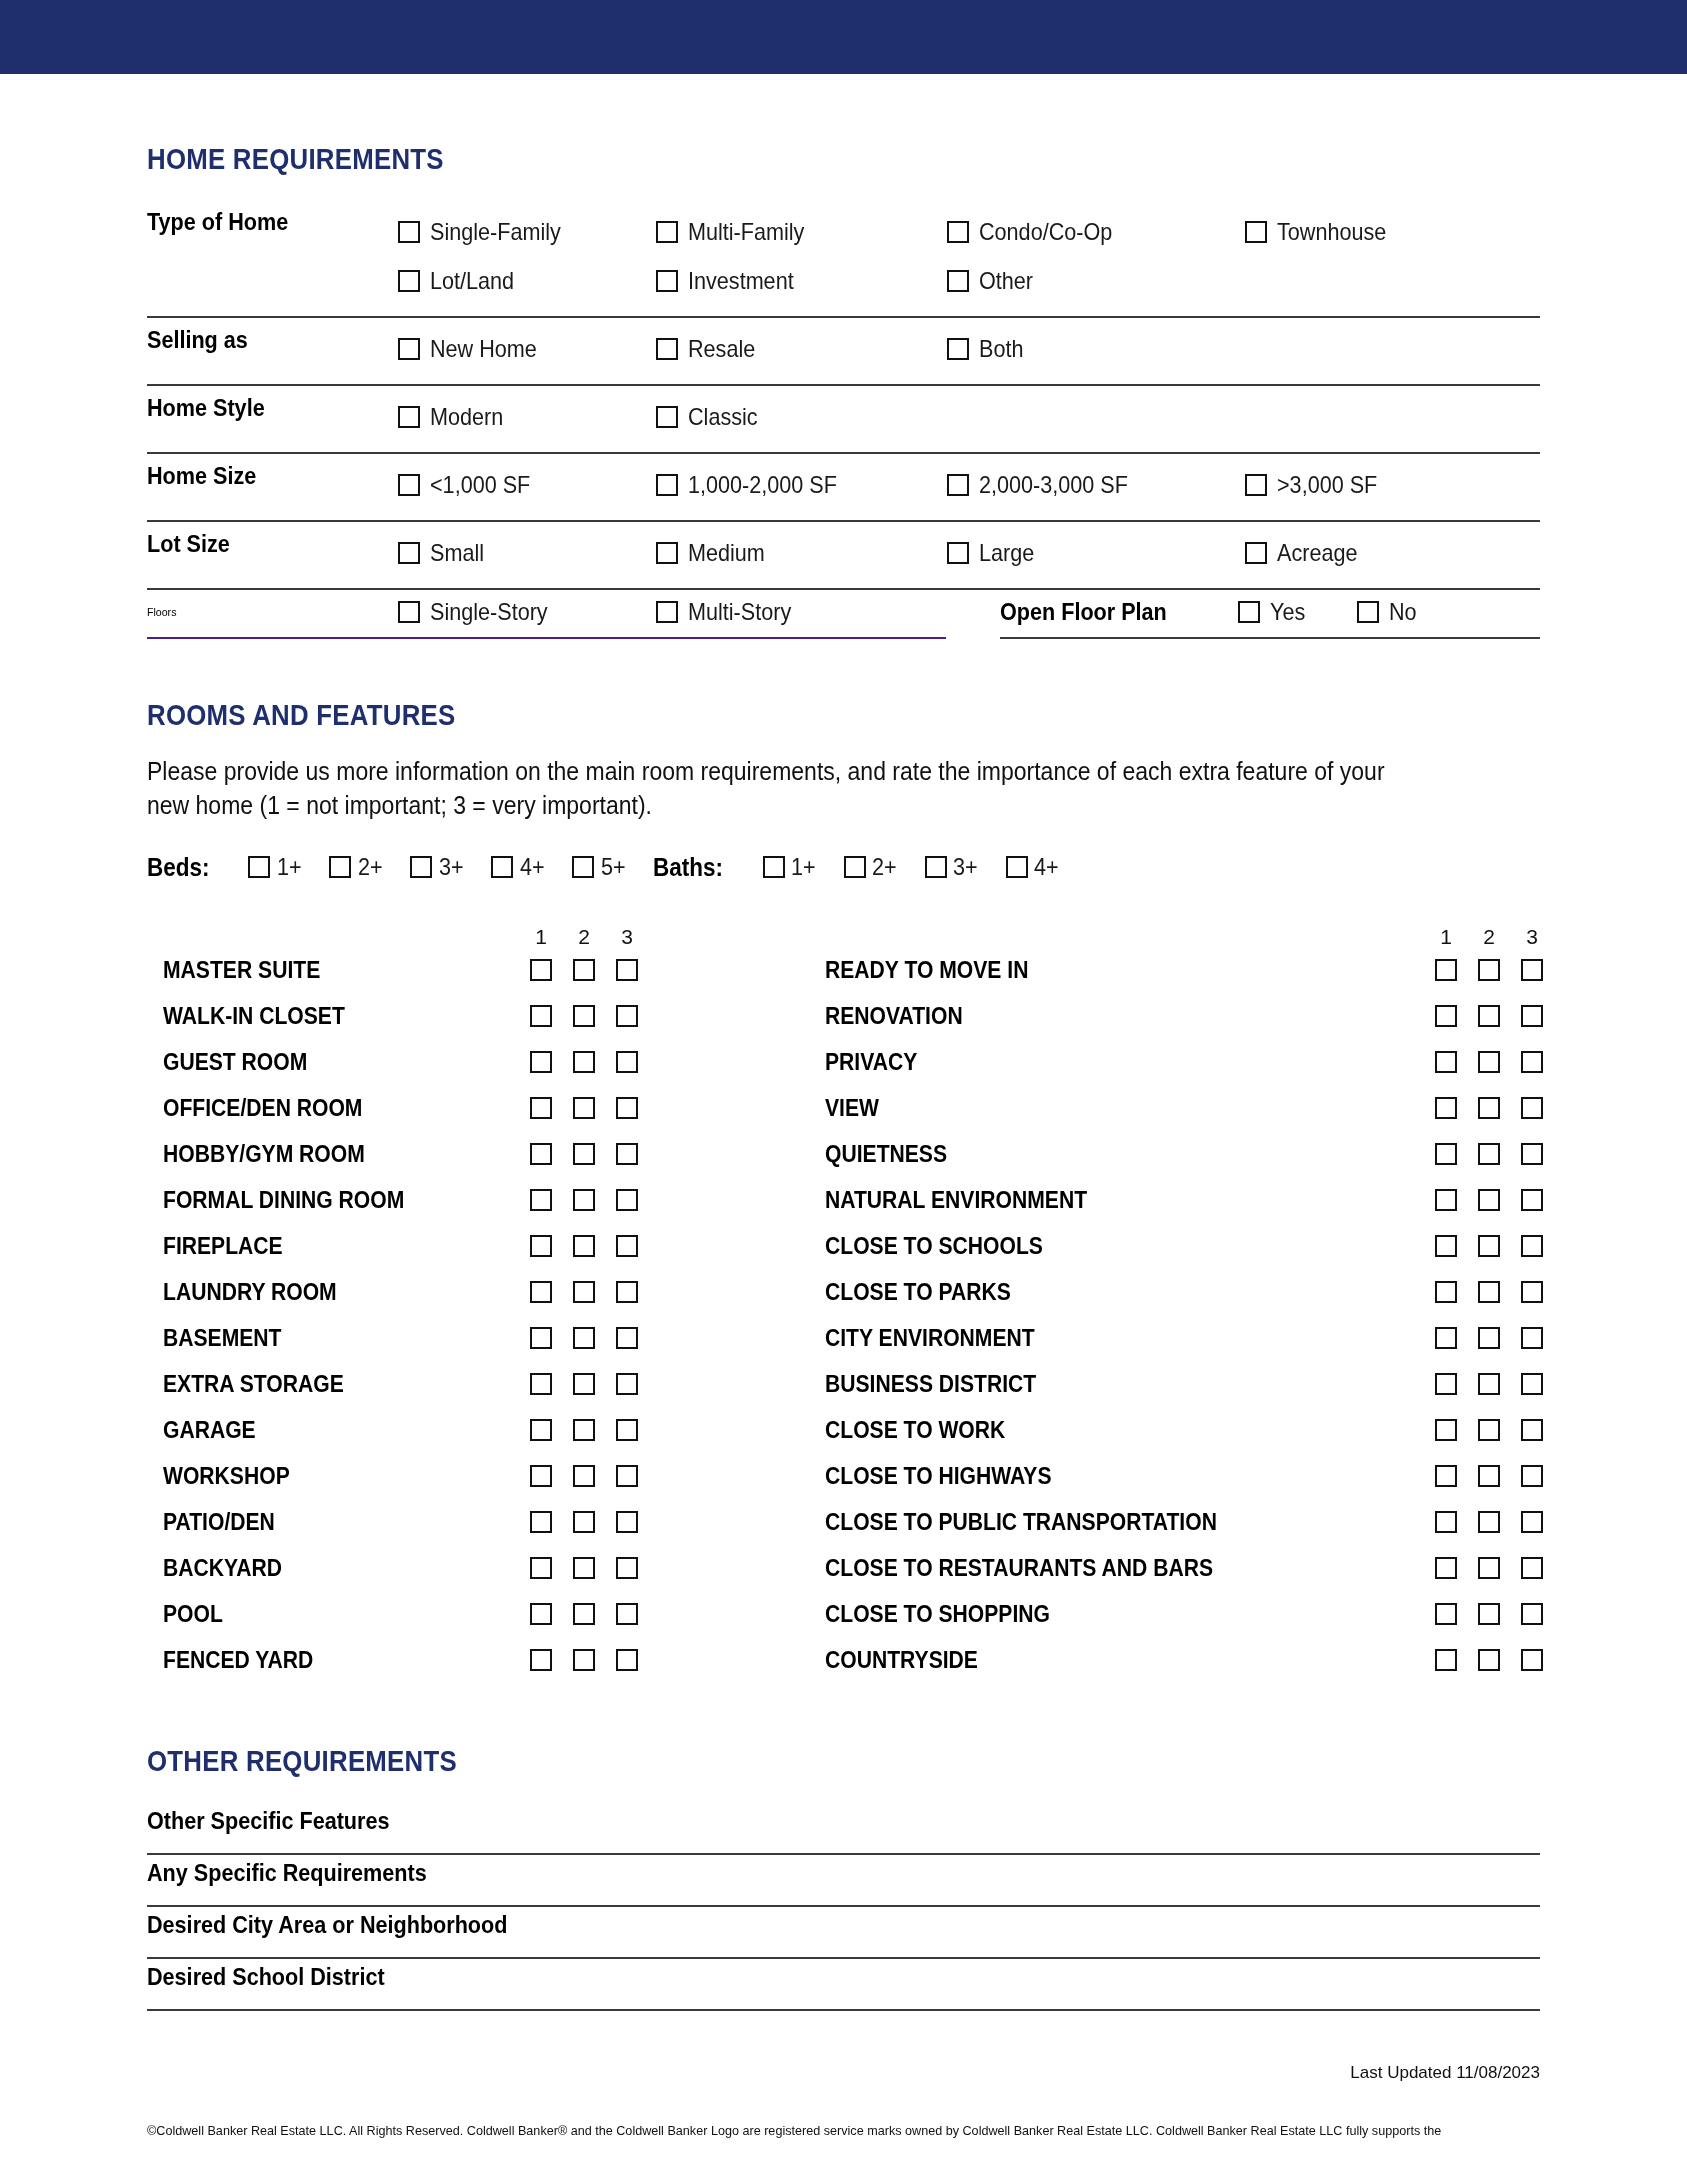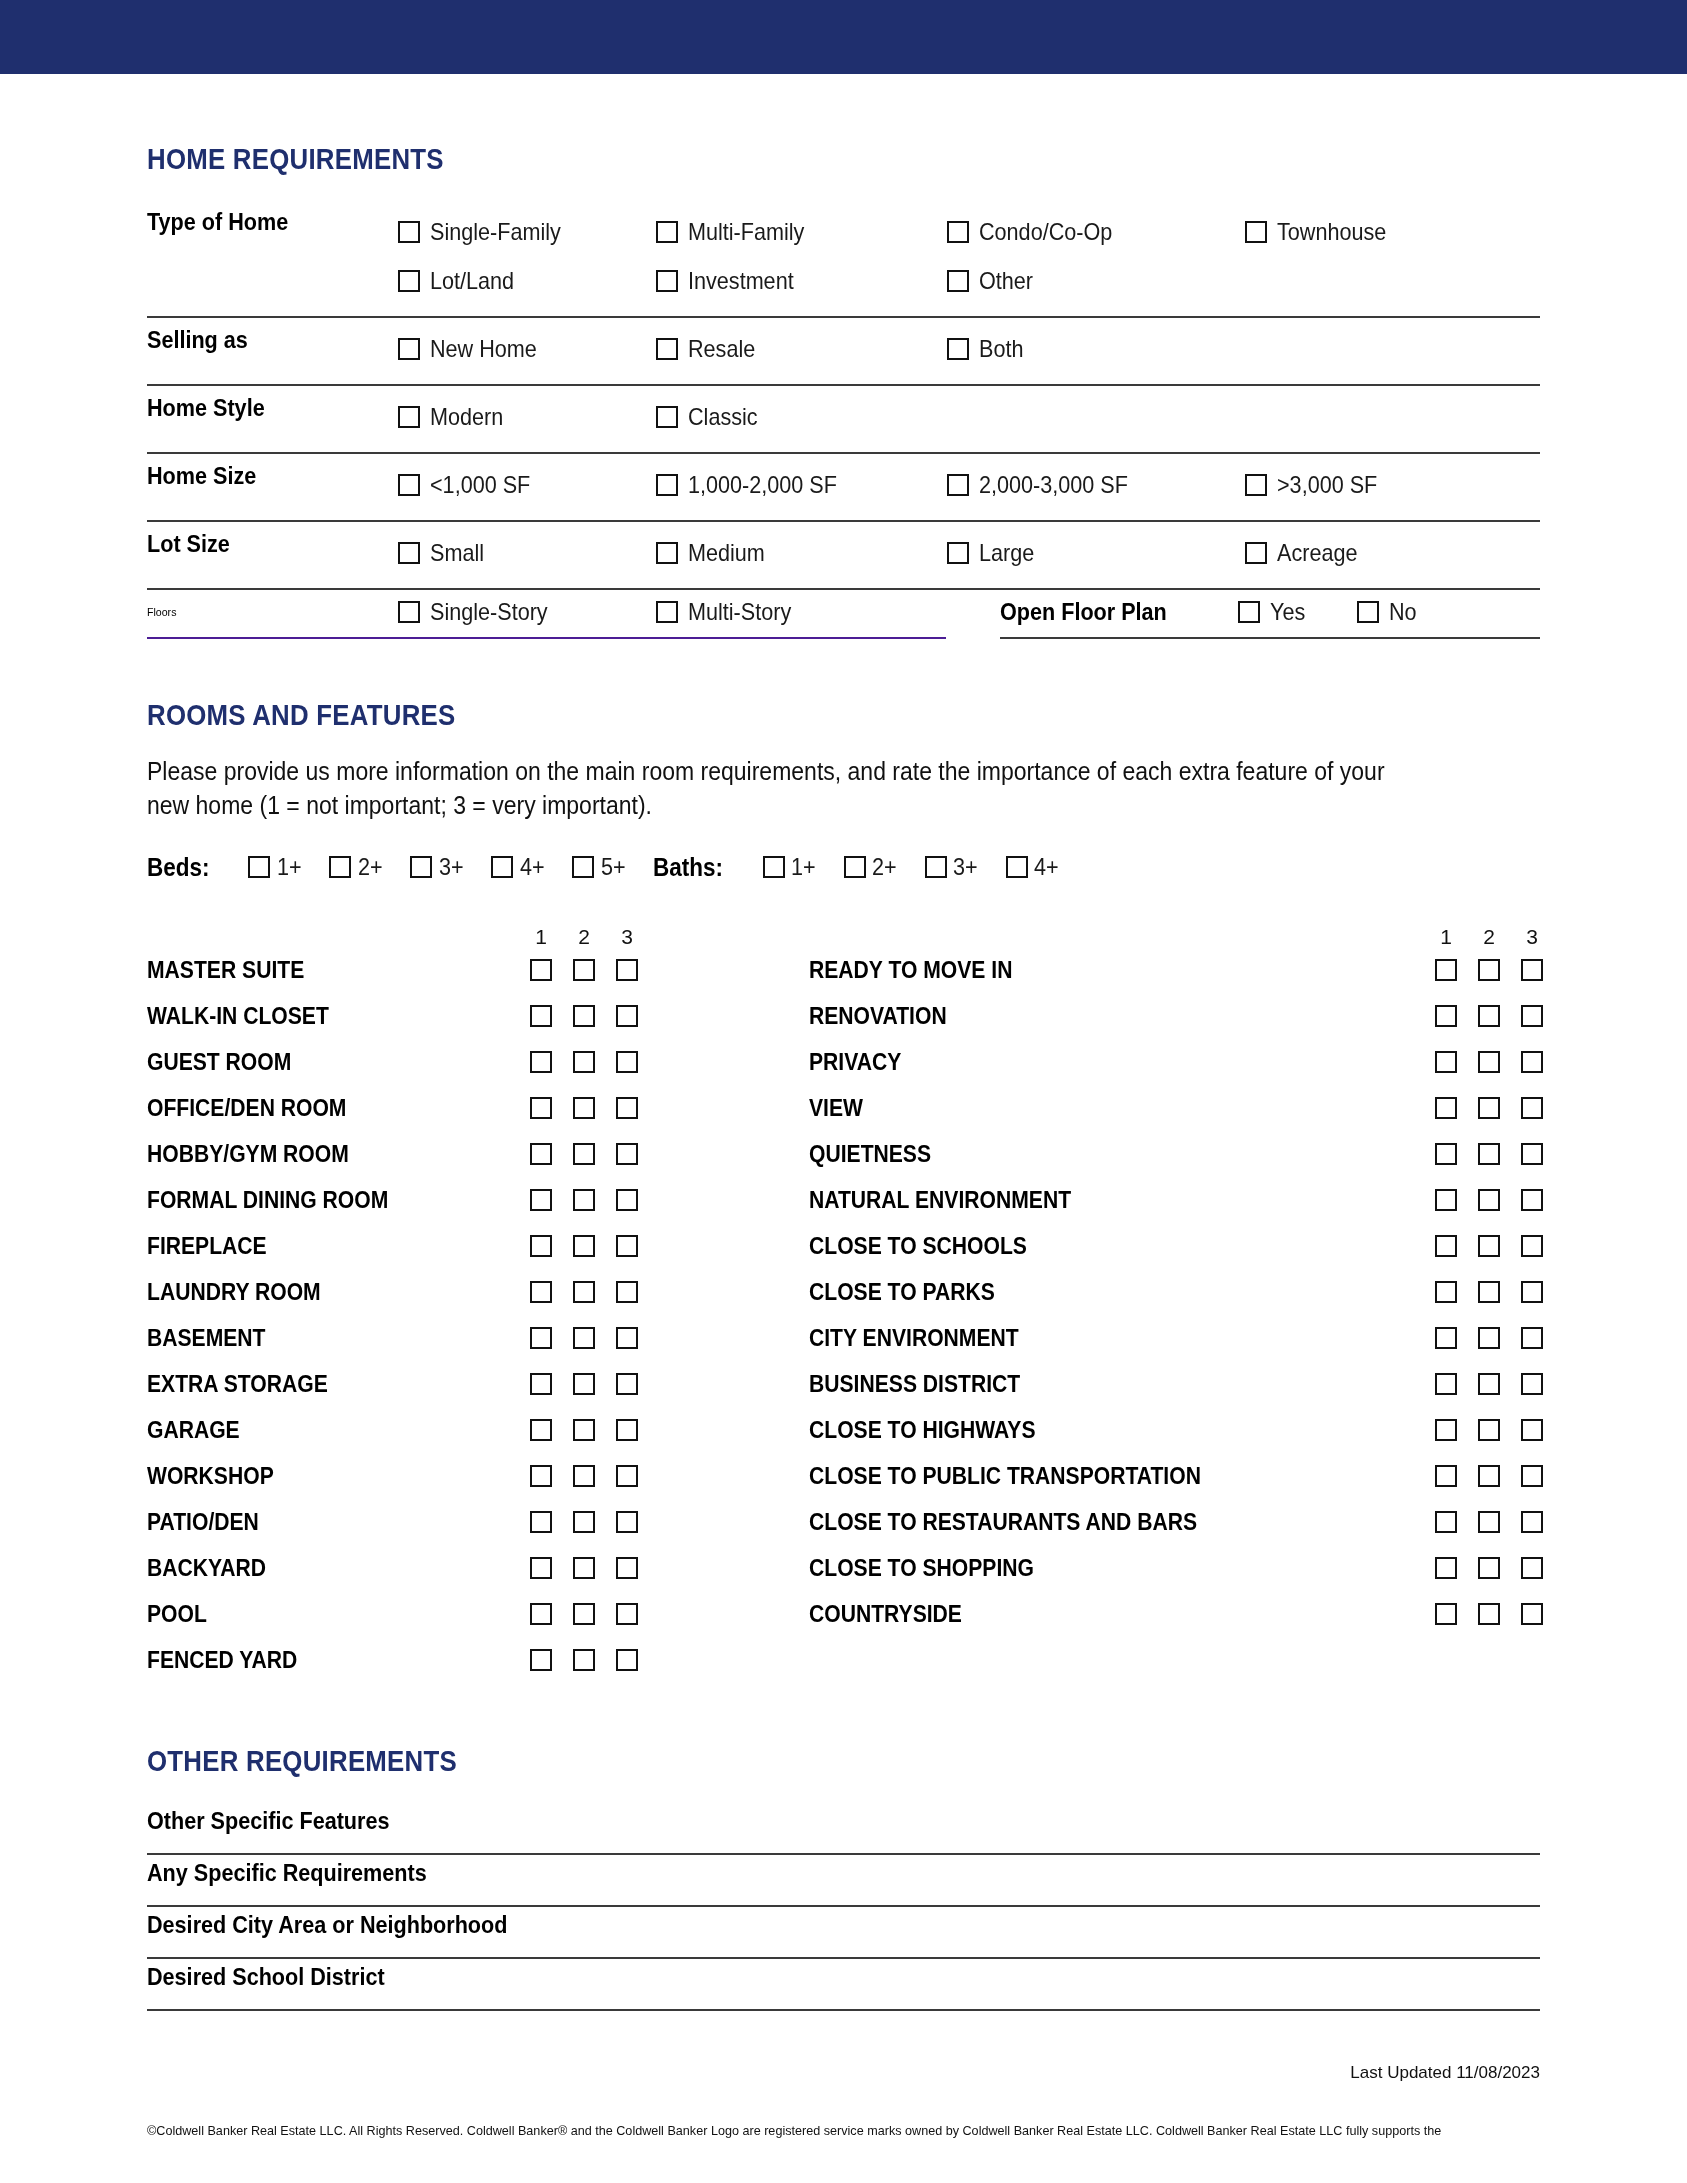--- a/index.html
+++ b/index.html
@@ -201,20 +201,21 @@
     margin-left:21px;
     color:#111;
   }
   .rat-head .h:first-child { margin-left:0; }
 
   .rat-row {
     display:flex;
     align-items:center;
     height:46px;
     justify-content:space-between;
+    margin-left:16px;
   }
   .rat-lbl {
     font-size:24px;
     font-weight:bold;
     transform:scaleX(0.88);
     transform-origin:left center;
     white-space:nowrap;
     color:#000;
   }
   .rat-boxes { display:flex; align-items:center; flex:0 0 auto; }
@@ -696,20 +697,28 @@
           </div>
           <div class="rat-row">
             <div class="rat-lbl">BUSINESS DISTRICT</div>
             <div class="rat-boxes">
               <span class="cb"></span>
               <span class="cb"></span>
               <span class="cb"></span>
             </div>
           </div>
           <div class="rat-row">
+            <div class="rat-lbl">CLOSE TO WORK</div>
+            <div class="rat-boxes">
+              <span class="cb"></span>
+              <span class="cb"></span>
+              <span class="cb"></span>
+            </div>
+          </div>
+          <div class="rat-row">
             <div class="rat-lbl">CLOSE TO HIGHWAYS</div>
             <div class="rat-boxes">
               <span class="cb"></span>
               <span class="cb"></span>
               <span class="cb"></span>
             </div>
           </div>
           <div class="rat-row">
             <div class="rat-lbl">CLOSE TO PUBLIC TRANSPORTATION</div>
             <div class="rat-boxes">

